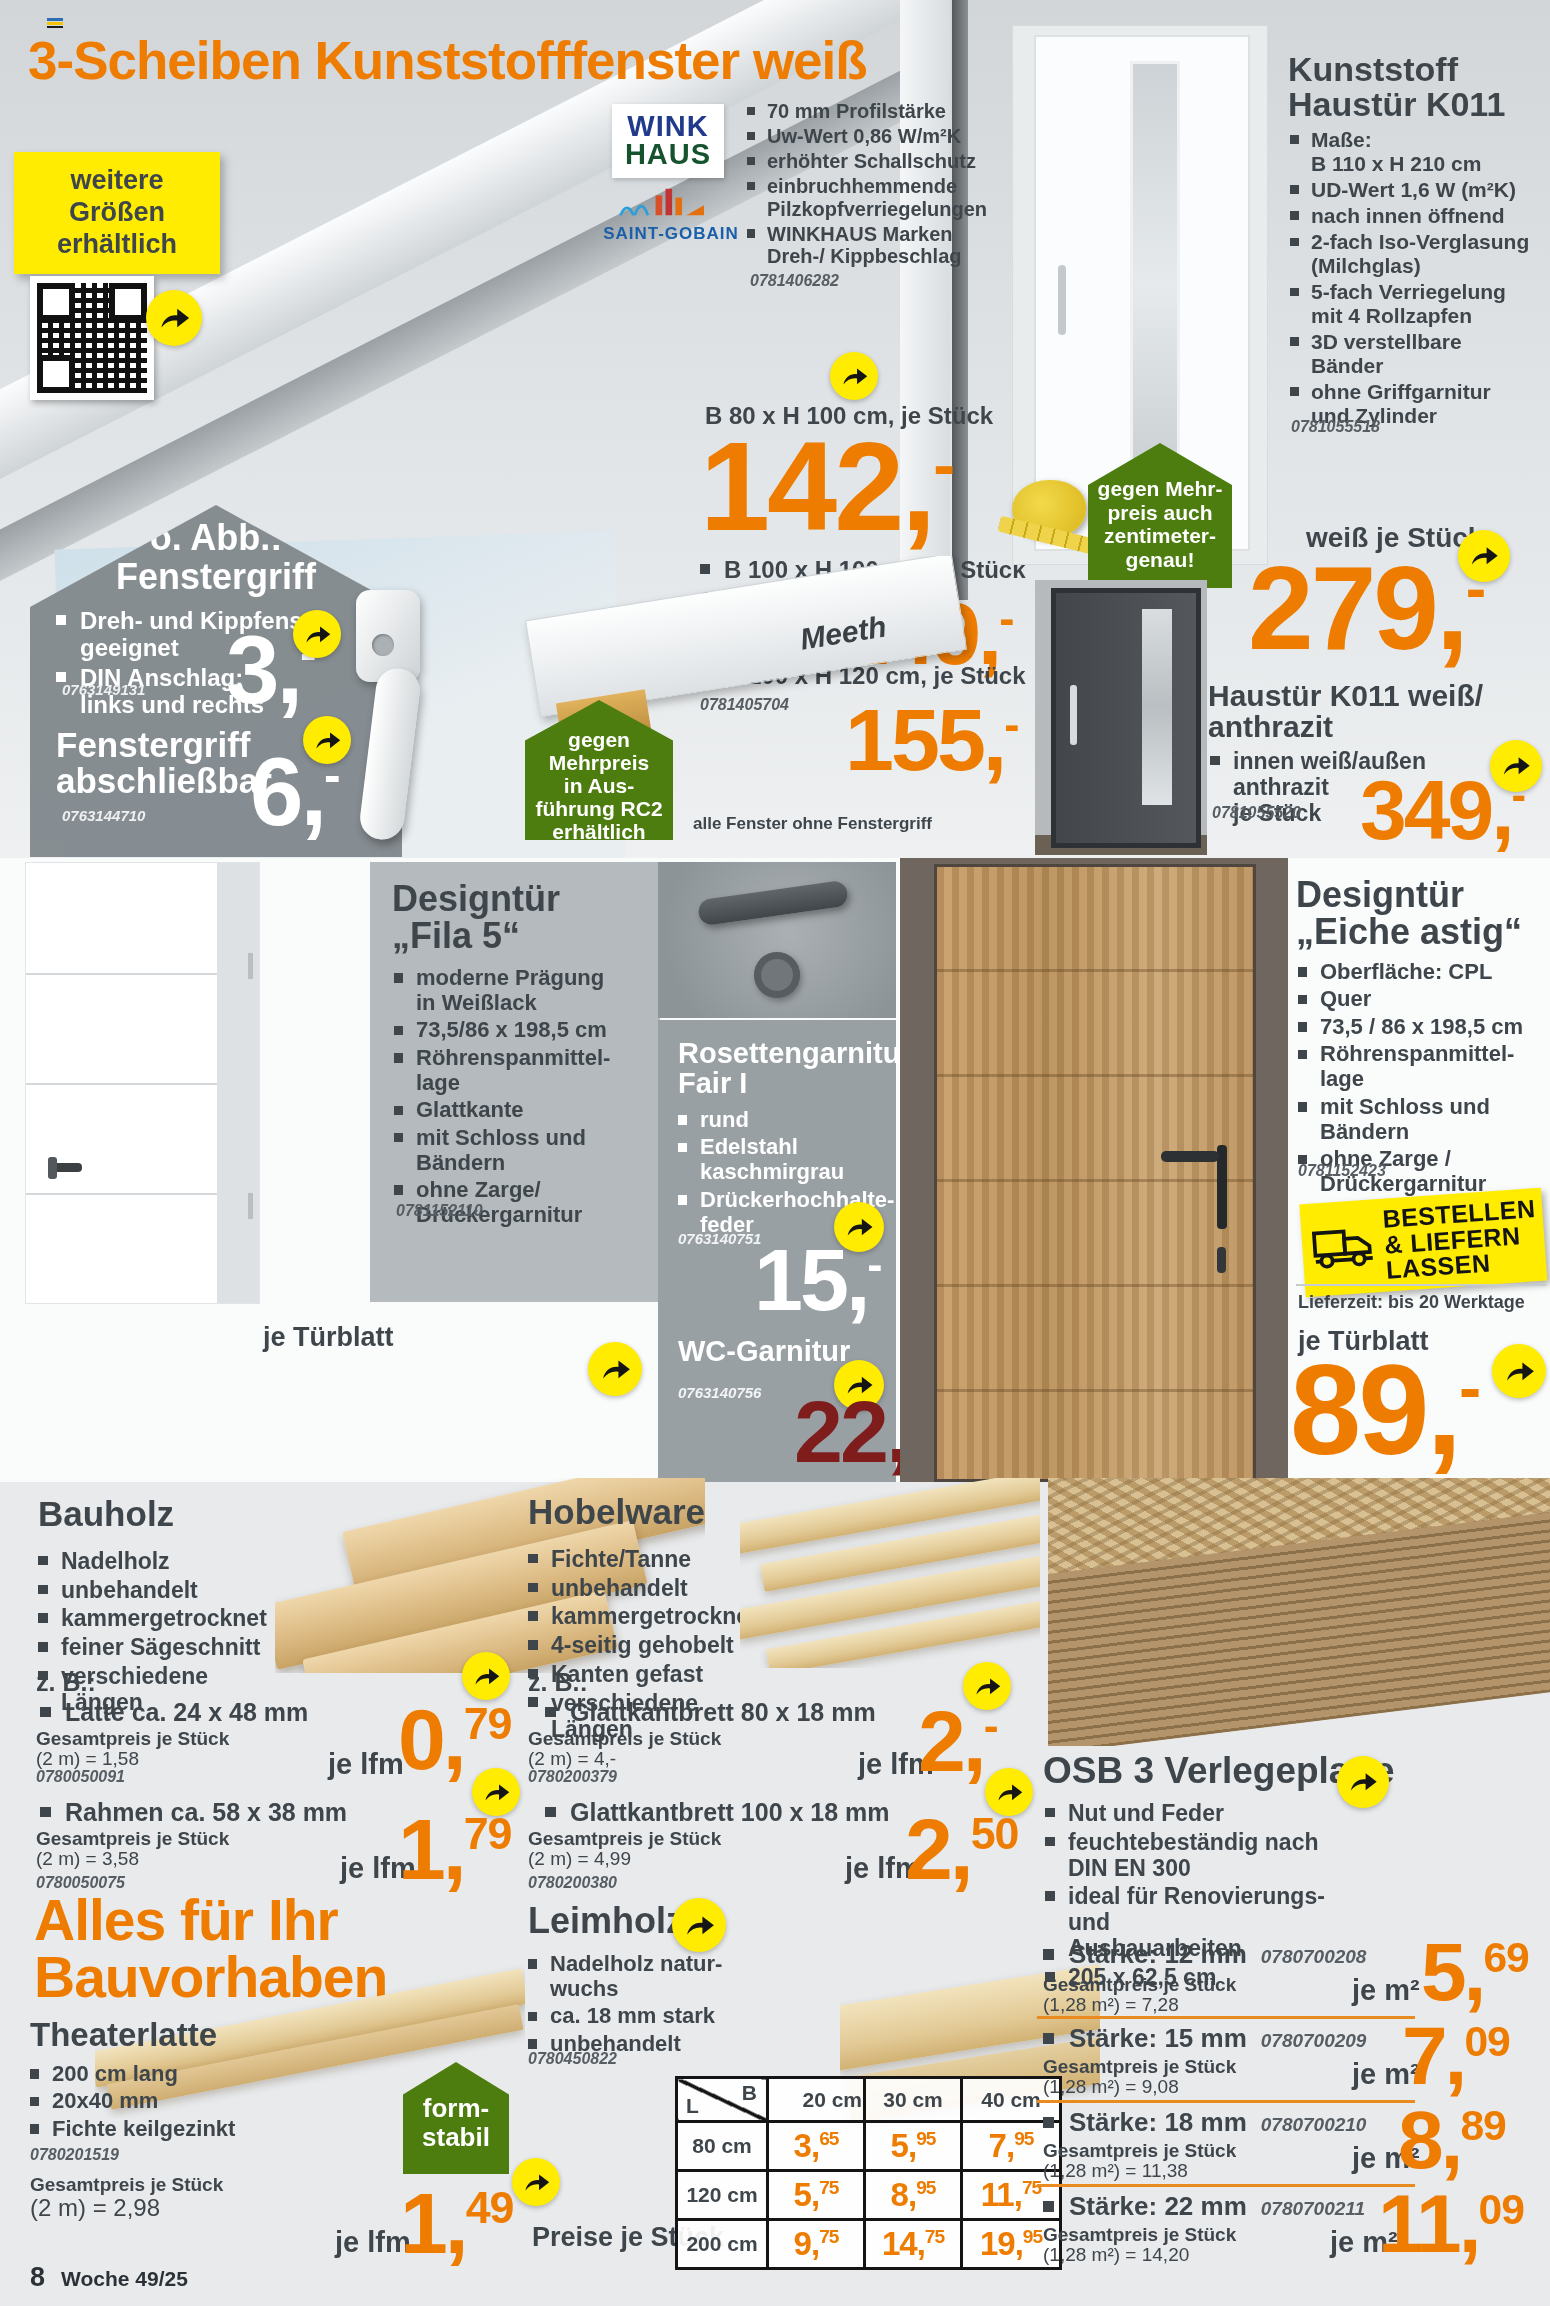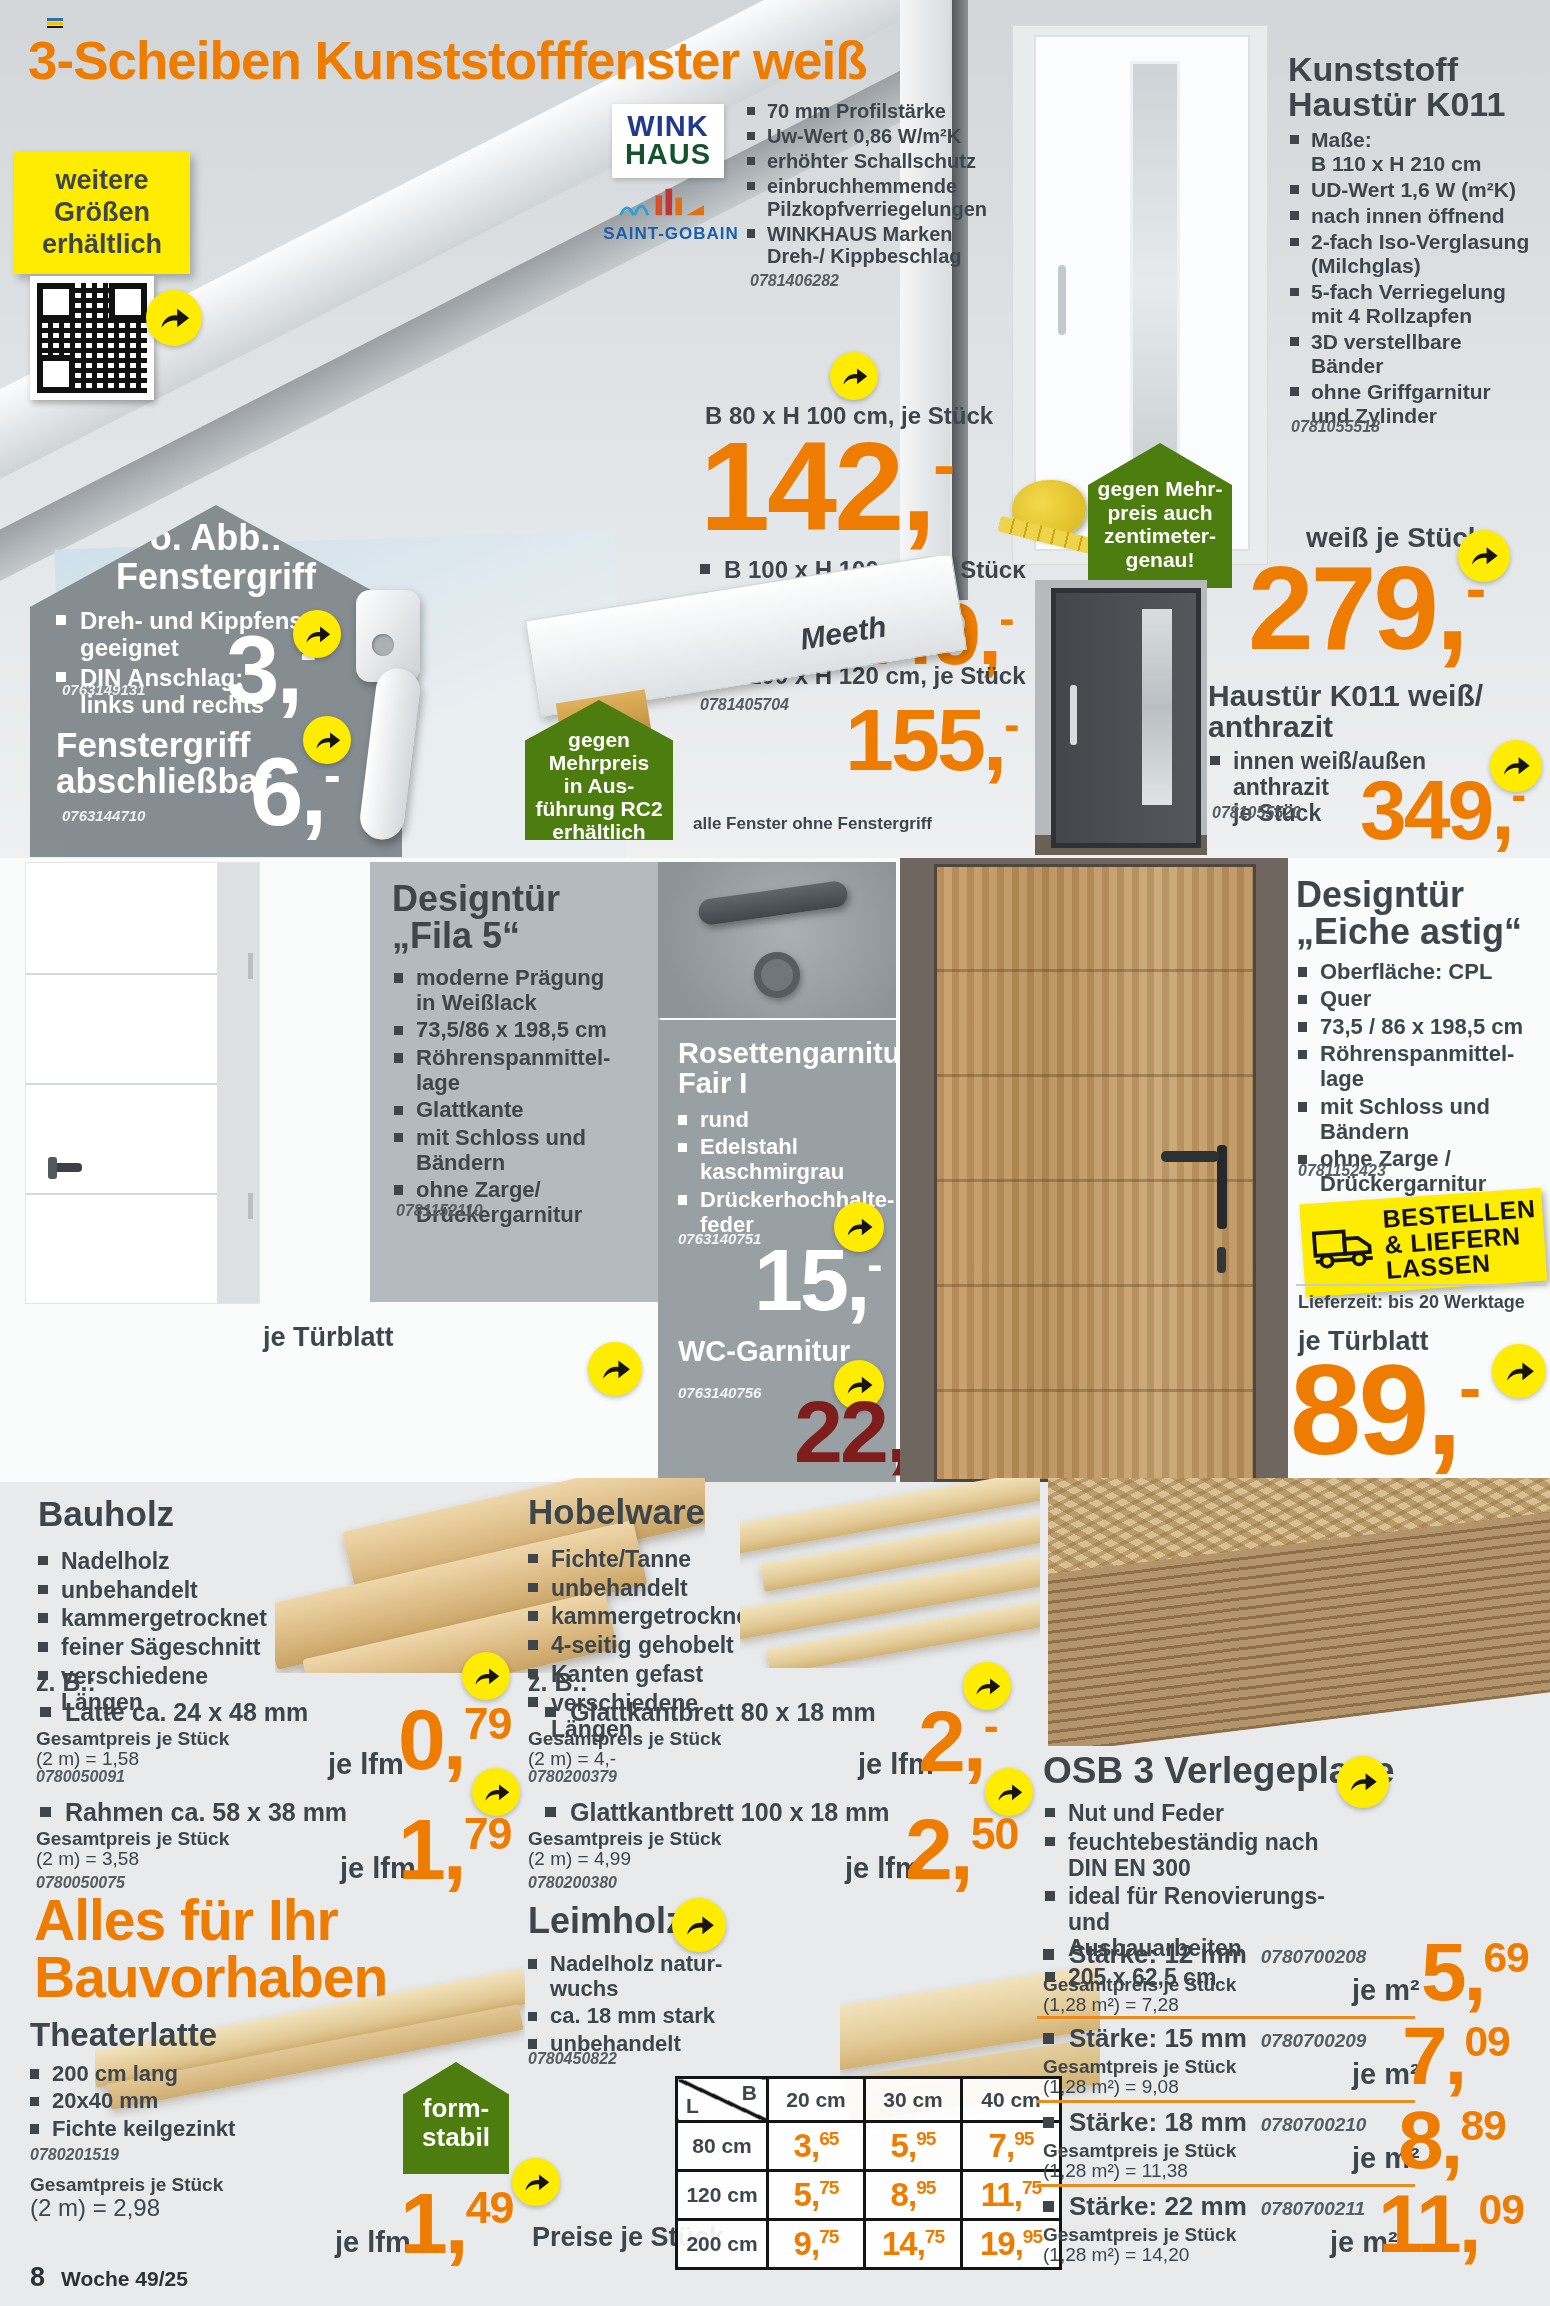--- a/index.html
+++ b/index.html
@@ -66,21 +66,21 @@
   </div>
 
   <div class="abs" style="left:47px;top:18px;width:16px;height:11px;">
     <div style="height:3px;background:#2d6db4;margin-bottom:1px;"></div>
     <div style="height:3px;background:#f5c400;margin-bottom:1px;"></div>
     <div style="height:2px;background:#1a1a1a;"></div>
   </div>
 
   <div class="abs" style="left:28px;top:30px;font-size:53px;font-weight:bold;color:#ee7c00;letter-spacing:-1px;">3-Scheiben Kunststofffenster weiß</div>
 
-  <div class="abs ybadge" style="left:14px;top:152px;width:168px;padding:13px 4px;font-size:27px;line-height:1.18;">weitere
+  <div class="abs ybadge" style="left:14px;top:152px;width:168px;padding:13px 19px;font-size:27px;line-height:1.18;">weitere
 Größen
 erhältlich</div>
   <div class="abs qr" style="left:30px;top:276px;width:110px;height:110px;">
     <div class="qrin">
       <span class="fp" style="left:0;top:0;"></span>
       <span class="fp" style="right:0;top:0;"></span>
       <span class="fp" style="left:0;bottom:0;"></span>
     </div>
   </div>
   <div class="abs arrow" style="left:146px;top:290px;width:56px;height:56px;">
@@ -532,21 +532,21 @@
   </div>
   <div class="abs lbl" style="left:532px;top:2222px;font-size:27px;">Preise je Stück</div>
 
   <table class="ptable abs" style="left:675px;top:2076px;">
     <tbody>
         <tr style="height:44px;">
       <th class="corner">
         <span class="cl">L</span>
         <span class="cb">B</span>
       </th>
-      <th style="width:92px;">20 cm</th>
+      <th style="width:92px;text-align:right;">20 cm</th>
       <th style="width:92px;">30 cm</th>
       <th style="width:94px;">40 cm</th>
     </tr>
     <tr style="height:49px;">
       <th>80 cm</th>
       <td><span>3,</span><span class="ps">65</span></td>
       <td><span>5,</span><span class="ps">95</span></td>
       <td><span>7,</span><span class="ps">95</span></td>
     </tr>
     <tr style="height:49px;">

